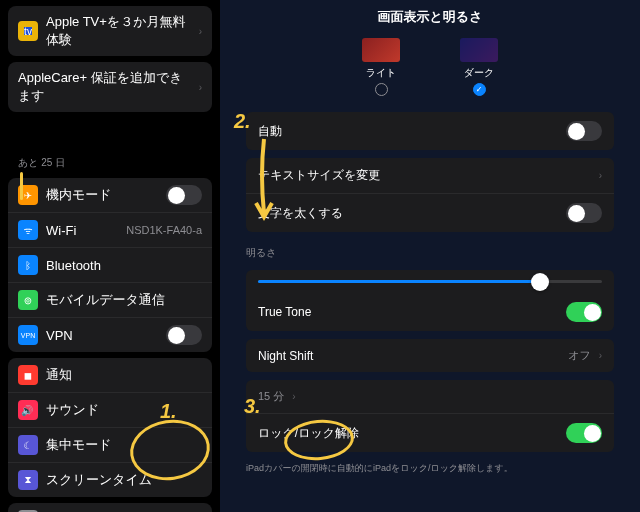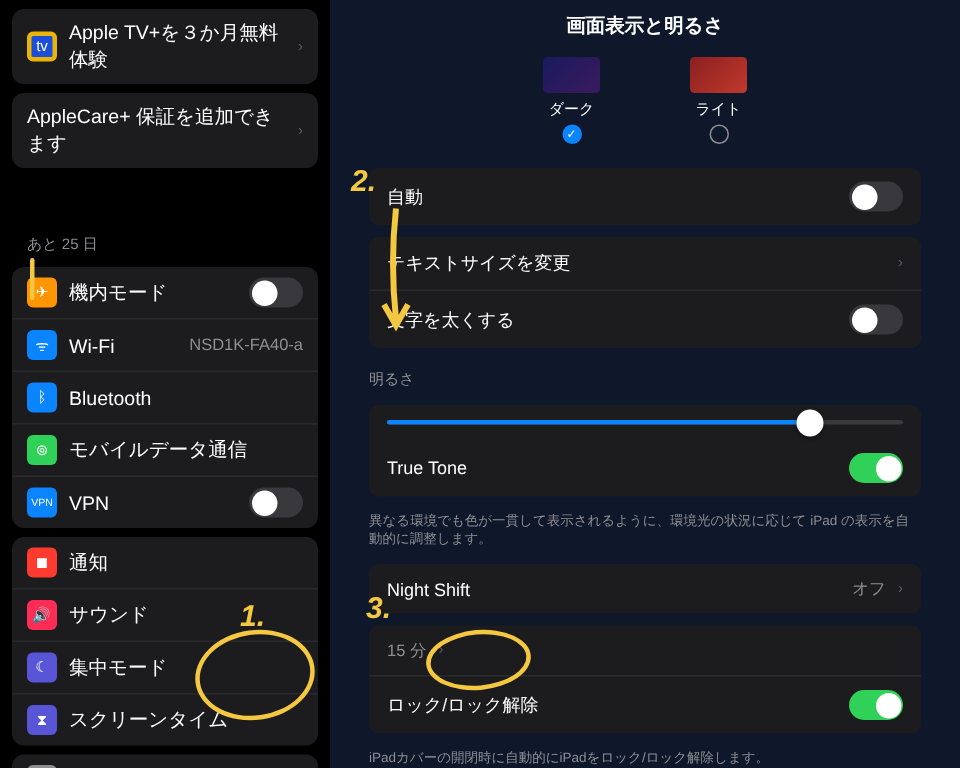--- a/index.html
+++ b/index.html
@@ -58,21 +58,21 @@
 .annot-vline { left: 20px; top: 172px; width: 3px; height: 28px; background: #f5c842; border-radius: 2px; }
 </style>
 </head>
 <body>
 
 <div class="app">
   <div class="sidebar">
 
     <div class="sb-group">
       <div class="sb-item">
-        <span class="sb-icon" style="background:#1d4ed8;border:3px solid #eab308">tv</span>
+        <span class="sb-icon" style="background:#1d4ed8;border:6px solid #eab308">tv</span>
         <span class="sb-label">Apple TV+を３か月無料体験</span>
         <span class="chevron">›</span>
       </div>
     </div>
 
     <div class="sb-group">
       <div class="sb-item">
         <span class="sb-label">AppleCare+ 保証を追加できます</span>
         <span class="chevron">›</span>
       </div>
@@ -130,29 +130,29 @@
         <span class="sb-label">一般</span>
       </div>
 
     </div>
   </div>
 
   <div class="detail">
     <div class="dt-header">画面表示と明るさ</div>
 
     <div class="appearance">
+      <div class="appearance-opt">
+        <div class="appearance-thumb" style="background:linear-gradient(135deg,#8b2020,#c0392b)"></div>
+        <div class="appearance-label">ライト</div>
+        <div class="radio"></div>
+      </div>
       <div class="appearance-opt">
         <div class="appearance-thumb" style="background:linear-gradient(135deg,#1a1a5e,#3b1a5e)"></div>
         <div class="appearance-label">ダーク</div>
         <div class="radio checked"></div>
-      </div>
-      <div class="appearance-opt">
-        <div class="appearance-thumb" style="background:linear-gradient(135deg,#8b2020,#c0392b)"></div>
-        <div class="appearance-label">ライト</div>
-        <div class="radio"></div>
       </div>
     </div>
 
     <div class="dt-group">
       <div class="dt-row">
         <span class="dt-label">自動</span>
         <span class="toggle off"></span>
       </div>
     </div>
 
@@ -173,21 +173,20 @@
         <div class="slider-track">
           <div class="slider-fill"></div>
           <div class="slider-thumb"></div>
         </div>
       </div>
       <div class="dt-row">
         <span class="dt-label">True Tone</span>
         <span class="toggle on"></span>
       </div>
     </div>
-    <div class="dt-caption">異なる環境でも色が一貫して表示されるように、環境光の状況に応じて iPad の表示を自動的に調整します。</div>
 
     <div class="dt-group">
       <div class="dt-row">
         <span class="dt-label">Night Shift</span>
         <span class="dt-detail">オフ</span>
         <span class="chevron">›</span>
       </div>
     </div>
 
     <div class="dt-group">

